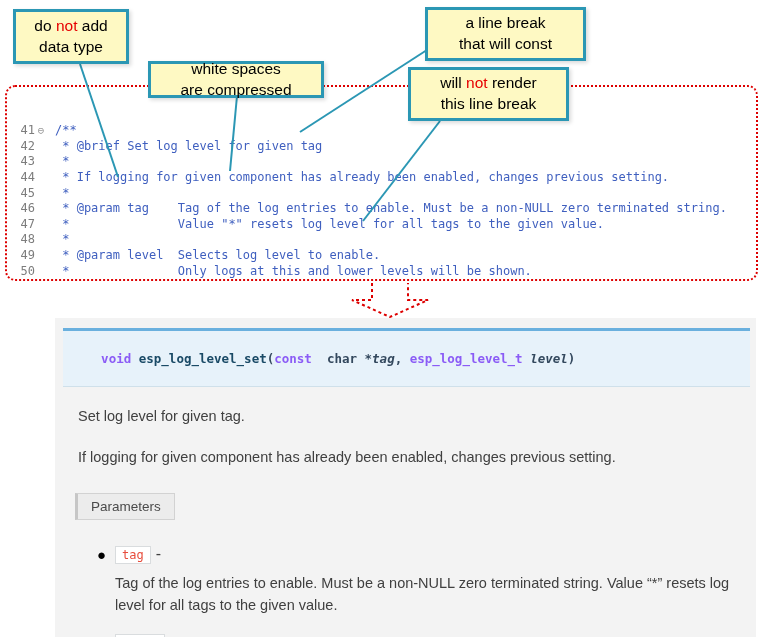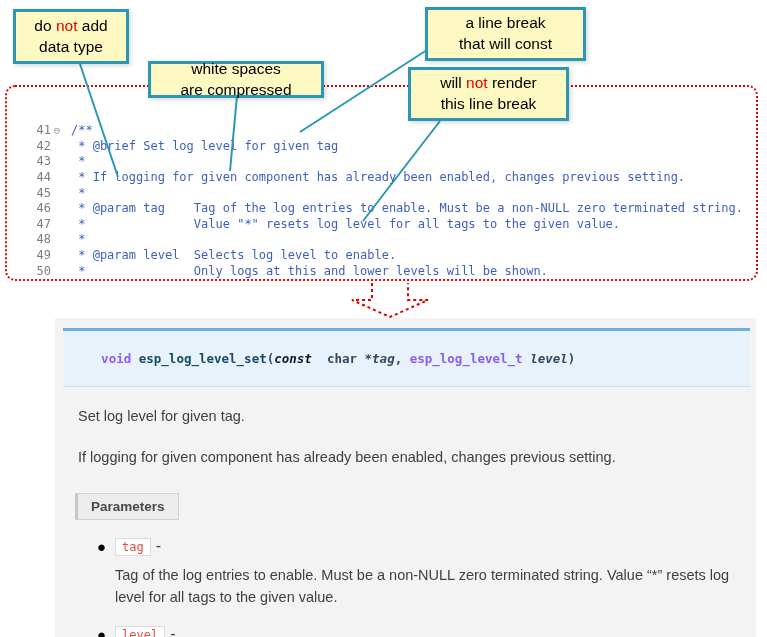--- a/index.html
+++ b/index.html
@@ -22,45 +22,45 @@
   
   svg.overlay{position:absolute;left:0;top:0;z-index:2;pointer-events:none;}
   
   .code-box{
     position:absolute;left:5px;top:85px;width:753px;height:196px;
     border:2px dotted #dd0000;border-radius:10px;background:#fff;z-index:1;
     padding:5px 0 0 6px;box-sizing:border-box;
     font-family:"DejaVu Sans Mono",monospace;font-size:12px;line-height:15.6px;
     white-space:pre;overflow:hidden;
   }
-  .code-row{display:flex;margin-left:16px;}
+  .code-row{display:flex;}
   .code-row .num{flex:0 0 22px;text-align:right;color:#7d7d7d;}
   .code-row .fold{flex:0 0 12px;text-align:center;color:#9a9a9a;font-size:11px;}
   .code-row .code-text{margin-left:8px;}
   .cmt{color:#3f5fbf;}
   
   .docs{
     position:absolute;left:55px;top:318px;width:701px;height:319px;
     background:#f3f3f3;z-index:1;color:#404040;box-sizing:border-box;
   }
   .sig-bar{
     margin:10px 6px 0 8px;background:#e7f2fa;border-top:3px solid #6ab0de;
     border-bottom:1px solid #cfe0ea;padding:5px 8px;
     font-family:"DejaVu Sans Mono",monospace;font-size:12.5px;white-space:pre-wrap;
   }
   .sig-kw{color:#8b5cf6;font-weight:bold;}
-  .sig-kw-it{color:#0f172a;font-weight:bold;font-style:italic;}
+  .sig-kw-it{color:#8b5cf6;font-weight:bold;}
   .sig-name{color:#1a4a66;font-weight:bold;}
   .sig-it{color:#34495e;font-weight:bold;font-style:italic;}
   .sig-pln{color:#34495e;font-weight:bold;}
   .docs p.body{margin:19px 24px 0 23px;font-size:14.5px;line-height:1.5;}
   .params-label{
-    display:inline-block;margin:24px 0 0 20px;background:#ececec;
+    display:inline-block;margin:24px 0 8px 20px;background:#ececec;
     border:1px solid #d2d2d2;border-left:3px solid #c6c6c6;
-    padding:5px 13px;font-weight:bold;font-size:13.5px;color:#4a4a4a;
+    padding:5px 13px;font-weight:normal;font-size:13.5px;color:#4a4a4a;
   }
   .param-item{display:flex;margin:17px 0 0 42px;}
   .param-item .bullet{flex:0 0 18px;font-size:15px;color:#000;padding-top:1px;}
   .param-body{flex:1;padding-right:26px;}
   .param-name{
     font-family:"DejaVu Sans Mono",monospace;font-size:12px;color:#e74c3c;
     background:#fff;border:1px solid #d9dcde;padding:1px 6px;
   }
   .param-dash{margin-left:5px;color:#404040;}
   .param-desc{margin-top:9px;font-size:14.5px;line-height:1.55;}

